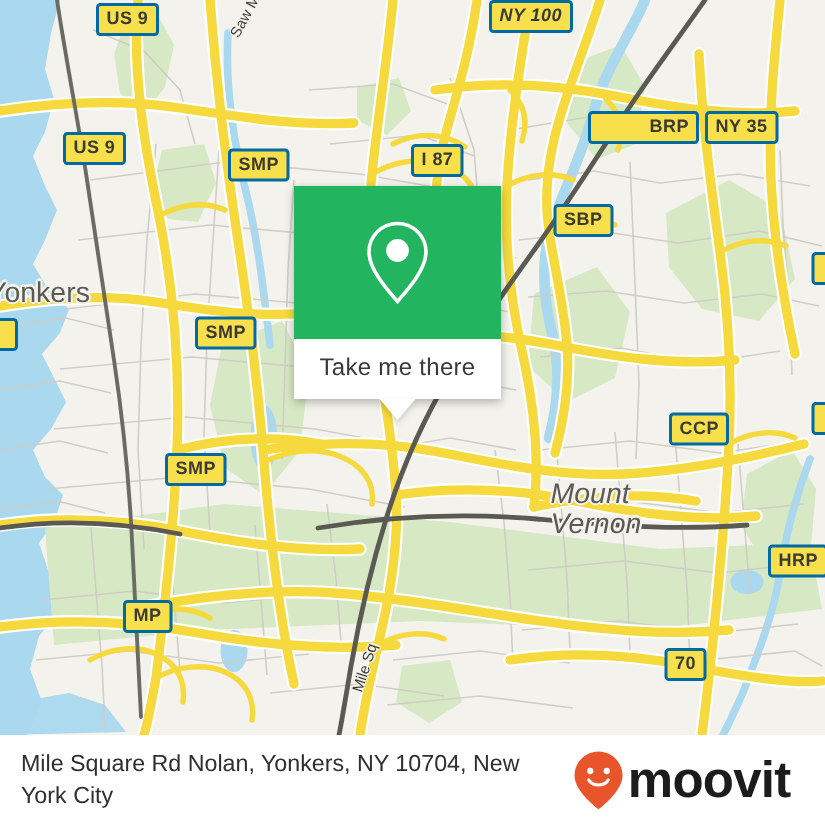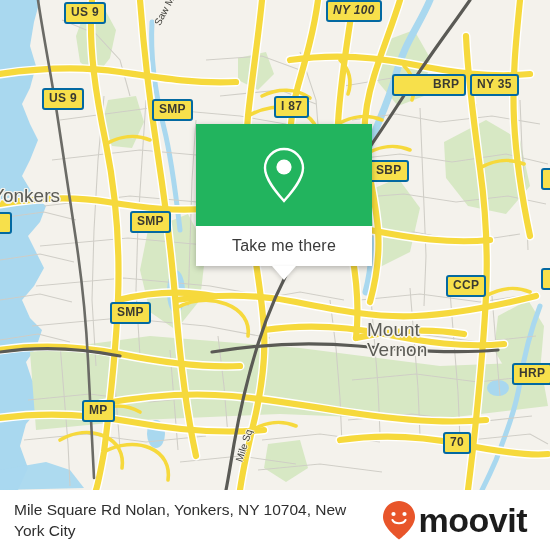--- a/index.html
+++ b/index.html
@@ -77,21 +77,21 @@
     text-shadow:
       1.2px 0 0 #f4f2ec, -1.2px 0 0 #f4f2ec,
       0 1.2px 0 #f4f2ec, 0 -1.2px 0 #f4f2ec;
   }
 
   
   #popup {
     position: absolute;
     left: 196px;
     top: 124px;
-    width: 176px;
+    width: 138px;
     box-shadow: 0 2px 6px rgba(0,0,0,0.28);
   }
   #popup-green {
     width: 100%;
     height: 102px;
     background: #22b45e;
     display: flex;
     align-items: center;
     justify-content: center;
     box-sizing: border-box;
@@ -372,34 +372,34 @@
                    C248,376 240,410 234,444 C230,468 228,480 226,490"></path>
           <path d="M0,352 C40,346 80,348 120,356"></path>
           <path d="M212,352 C260,344 310,342 358,346 C406,350 452,354 498,350"></path>
         </g>
 
       </g>
     </svg>
 
     <div class="place-label" style="left:-8px; top:186px;">Yonkers</div>
 
-    <div class="place-label" style="left:367px; top:320px; line-height:20px;">Mount<br>Vernon</div>
+    <div class="place-label" style="left:367px; top:320px; line-height:20px;font-style:italic;">Mount<br>Vernon</div>
 
     <div class="road-label" style="left:152px; top:22px; transform:rotate(-62deg); transform-origin:left top;">Saw Mill Riv</div>
 
     <div class="road-label" style="left:244px; top:452px; transform:rotate(-72deg); transform-origin:left bottom;">Mile Sq</div>
 
     <div class="shield" style="left:64px;  top:2px;">US 9</div>
     <div class="shield" style="left:326px; top:0px;font-style:italic;">NY 100</div>
     <div class="shield" style="left:274px; top:72px;margin-top:24px;">I 87</div>
     <div class="shield" style="left:392px; top:74px;padding-left:39px;">BRP</div>
     <div class="shield" style="left:470px; top:74px;">NY 35</div>
     <div class="shield" style="left:42px;  top:88px;">US 9</div>
     <div class="shield" style="left:152px; top:99px;">SMP</div>
-    <div class="shield" style="left:369px; top:160px;">SBP</div>
+    <div class="shield" style="left:369px; top:136px;">SBP</div>
     <div class="shield" style="left:130px; top:211px;">SMP</div>
     <div class="shield" style="left:446px; top:257px;margin-top:18px;">CCP</div>
     <div class="shield" style="left:512px; top:363px;">HRP</div>
     <div class="shield" style="left:110px; top:302px;">SMP</div>
     <div class="shield" style="left:82px;  top:400px;">MP</div>
     <div class="shield" style="left:443px; top:432px;">70</div>
 
     <div class="shield" style="left:541px; top:168px;">&nbsp;</div>
     <div class="shield" style="left:541px; top:268px;">&nbsp;</div>
     <div class="shield" style="left:-6px;  top:212px;">&nbsp;</div>

